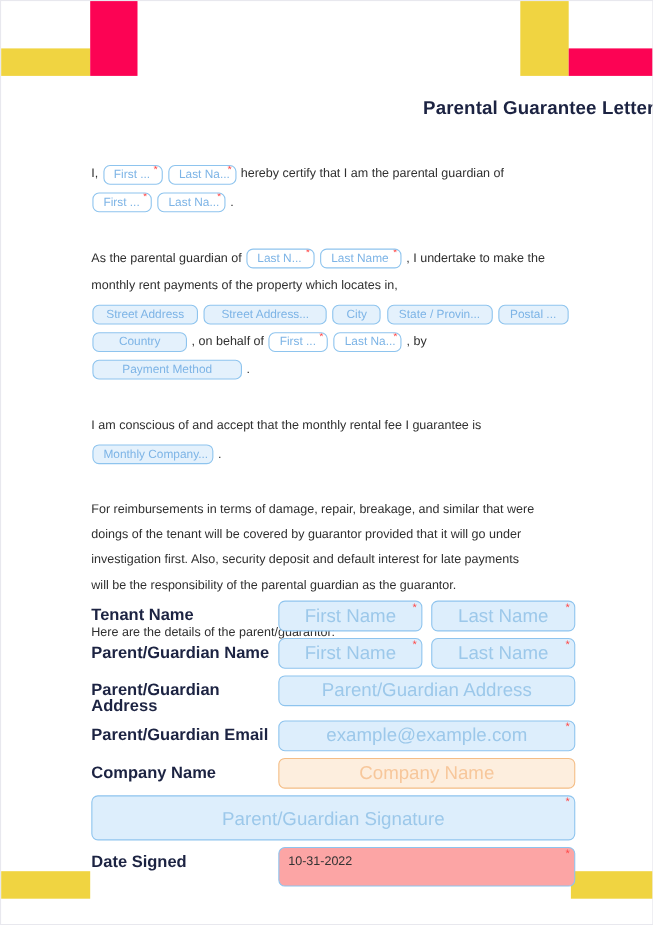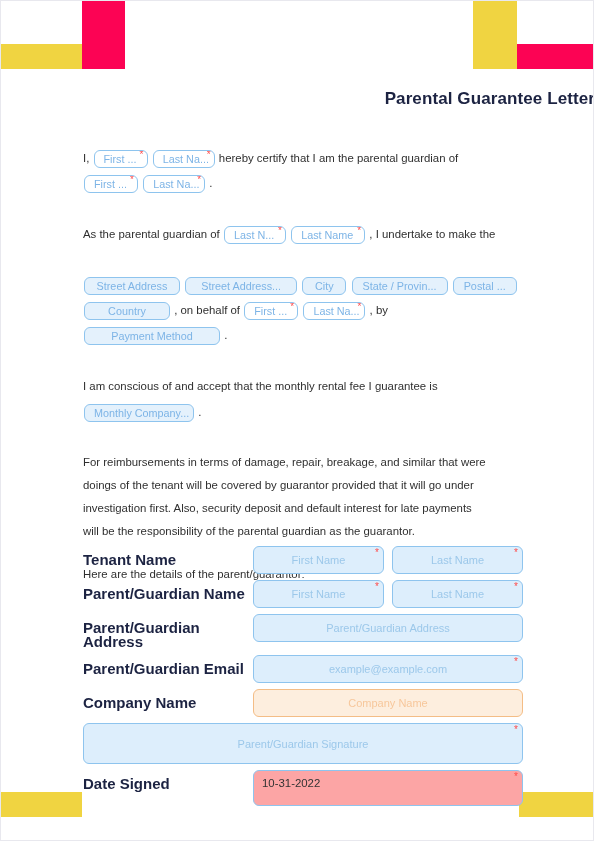--- a/index.html
+++ b/index.html
@@ -133,21 +133,21 @@
     display: flex;
     gap: 8px;
   }
   .field {
     position: relative;
     box-sizing: border-box;
     border: 1px solid #8ec4ee;
     background: #ddeefc;
     border-radius: 6px;
     color: #9cc8ea;
-    font-size: 11px;
+    font-size: 17px;
     text-align: center;
     line-height: 26px;
     height: 28px;
     flex: 1 1 0;
     overflow: hidden;
     white-space: nowrap;
   }
   .field.req::after {
     content: "*";
     position: absolute;
@@ -204,20 +204,21 @@
     </div>
 
     <div class="gap-lg"></div>
 
     <div class="flow">
       <span class="flow-txt">As the parental guardian of</span>
       <span class="chip req chip-w-firstn">Last N...</span>
       <span class="chip req chip-w-lastn">Last Name</span>
       <span class="flow-txt">, I undertake to make the</span>
       <br>
+      <span class="flow-txt">monthly rent payments of the property which locates in,</span>
       <br>
       <span class="chip filled chip-w-street">Street Address</span>
       <span class="chip filled chip-w-street2">Street Address...</span>
       <span class="chip filled chip-w-city">City</span>
       <span class="chip filled chip-w-state">State / Provin...</span>
       <span class="chip filled chip-w-postal">Postal ...</span>
       <br>
       <span class="chip filled chip-w-country">Country</span>
       <span class="flow-txt">, on behalf of</span>
       <span class="chip req chip-w-first">First ...</span>

